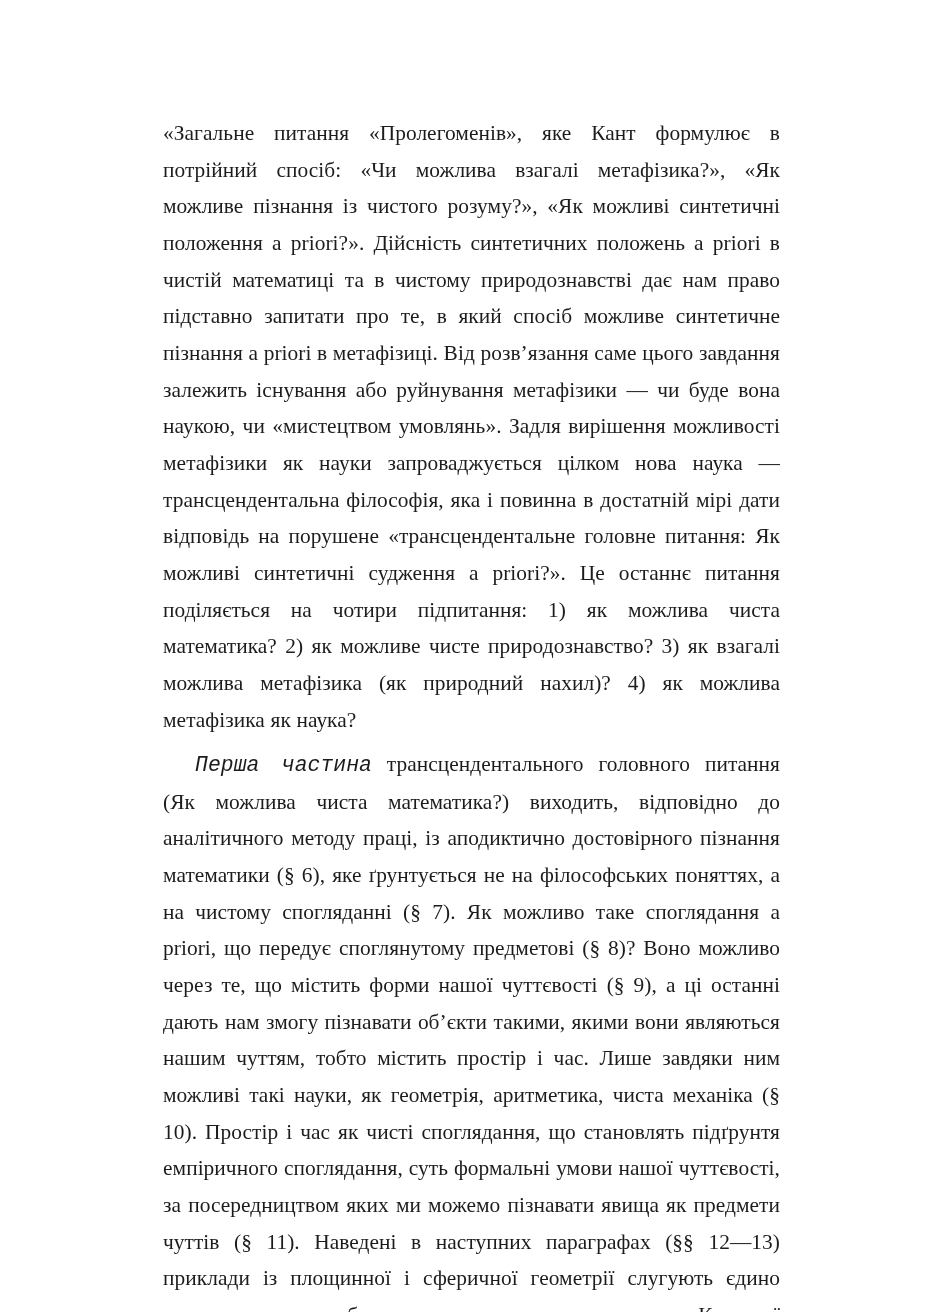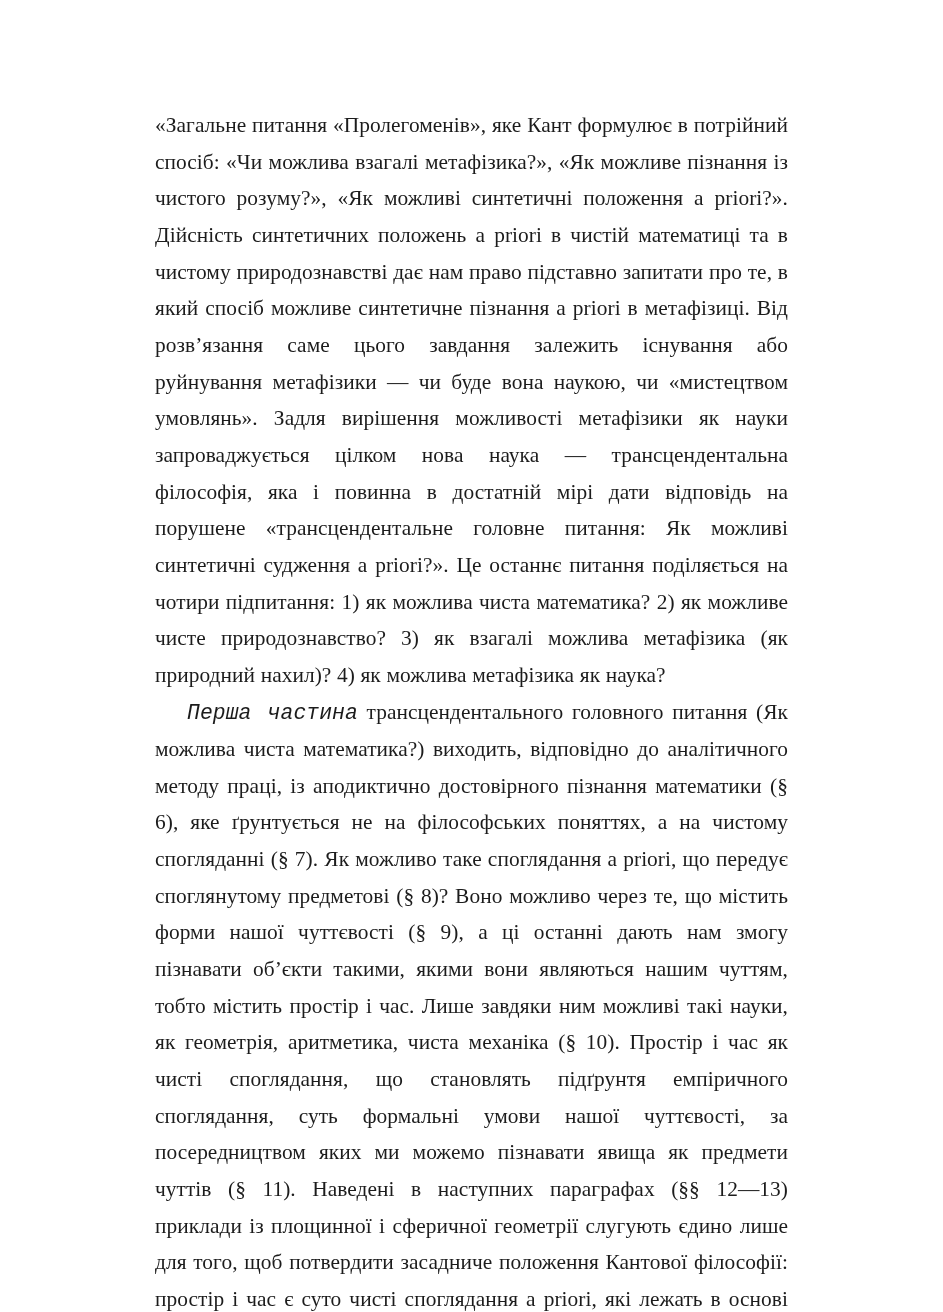--- a/index.html
+++ b/index.html
@@ -25,21 +25,21 @@
   }
 
   .text-block {
     position: absolute;
     left: 155px;
     top: 107px;
     width: 633px;
   }
 
   .para {
-    margin: 0;
+    margin: 8px;
     font-size: 21.4px;
     line-height: 36.65px;
     text-align: justify;
     text-justify: inter-word;
     letter-spacing: 0.05px;
     word-spacing: 0.2px;
     color: #1c1c1c;
     hyphens: manual;
     -webkit-hyphens: manual;
   }

